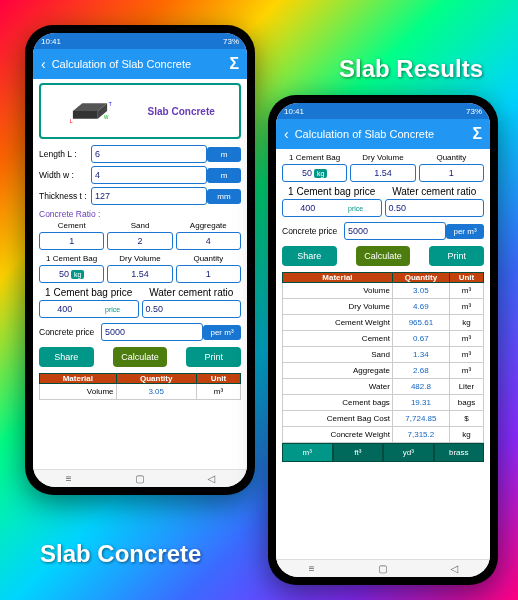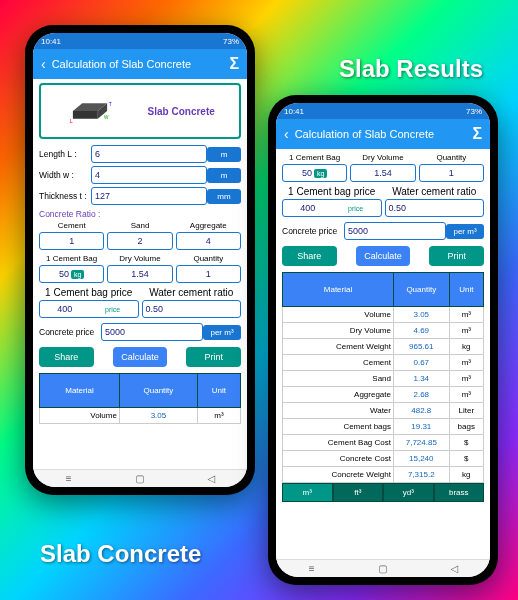--- a/index.html
+++ b/index.html
@@ -33,23 +33,23 @@
 .cols3 .v{border:1.5px solid #1976d2;border-radius:3px;padding:3px;font-size:9px;color:#1a237e}
 .cols2{display:flex;gap:3px}
 .cols2>div{flex:1;text-align:center}
 .cols2 .h{font-size:10px;margin-bottom:2px}
 .cols2 .v{border:1.5px solid #1976d2;border-radius:3px;padding:3px;font-size:9px;color:#1a237e;display:flex;align-items:center}
 .cols2 .v span{flex:1}
 .mini-unit{background:#009688;color:#fff;font-size:7px;padding:1px 3px;border-radius:2px;margin-left:2px}
 .green-txt{color:#009688}
 .btns{display:flex;gap:19px;margin:6px 0}
 .btn{flex:1;background:#009688;color:#fff;border:none;border-radius:4px;padding:5px 0;font-size:9px;font-weight:500}
-.btn-c{background:#3b82f6}
+.btn-c{background:#4d7c0f}
 table{width:100%;border-collapse:collapse;font-size:8px}
-th{background:#3b82f6;color:#fff;padding:12px 2px;font-weight:400;border:1px solid #004d40}
+th{background:#c2410c;color:#fff;padding:0 2px;font-weight:700;border:1px solid #004d40}
 td{padding:3px 2px;text-align:center;border:1px solid #ccc}
 td.lft{text-align:right;padding-left:6px}
 .val{color:#1565c0;font-weight:500}
 .unitrow{display:flex;background:#00695c}
 .unitrow div{flex:1;color:#fff;text-align:center;padding:4px 0;font-size:8px;border:1px solid #004d40}
 .unitrow .act{background:#009688}
 </style>
 </head>
 <body>
 
@@ -268,25 +268,20 @@
               <td class="lft">Cement bags</td>
               <td class="val">19.31</td>
               <td>bags</td>
             </tr>
             <tr>
               <td class="lft">Cement Bag Cost</td>
               <td class="val">7,724.85</td>
               <td>$</td>
             </tr>
             <tr>
-              <td class="lft">Concrete Cost</td>
-              <td class="val">15,240</td>
-              <td>$</td>
-            </tr>
-            <tr>
               <td class="lft">Concrete Weight</td>
               <td class="val">7,315.2</td>
               <td>kg</td>
             </tr>
           </tbody>
   </table>
   <div class="unitrow">
     <div class="act">m³</div>
     <div>ft³</div>
     <div>yd³</div>

